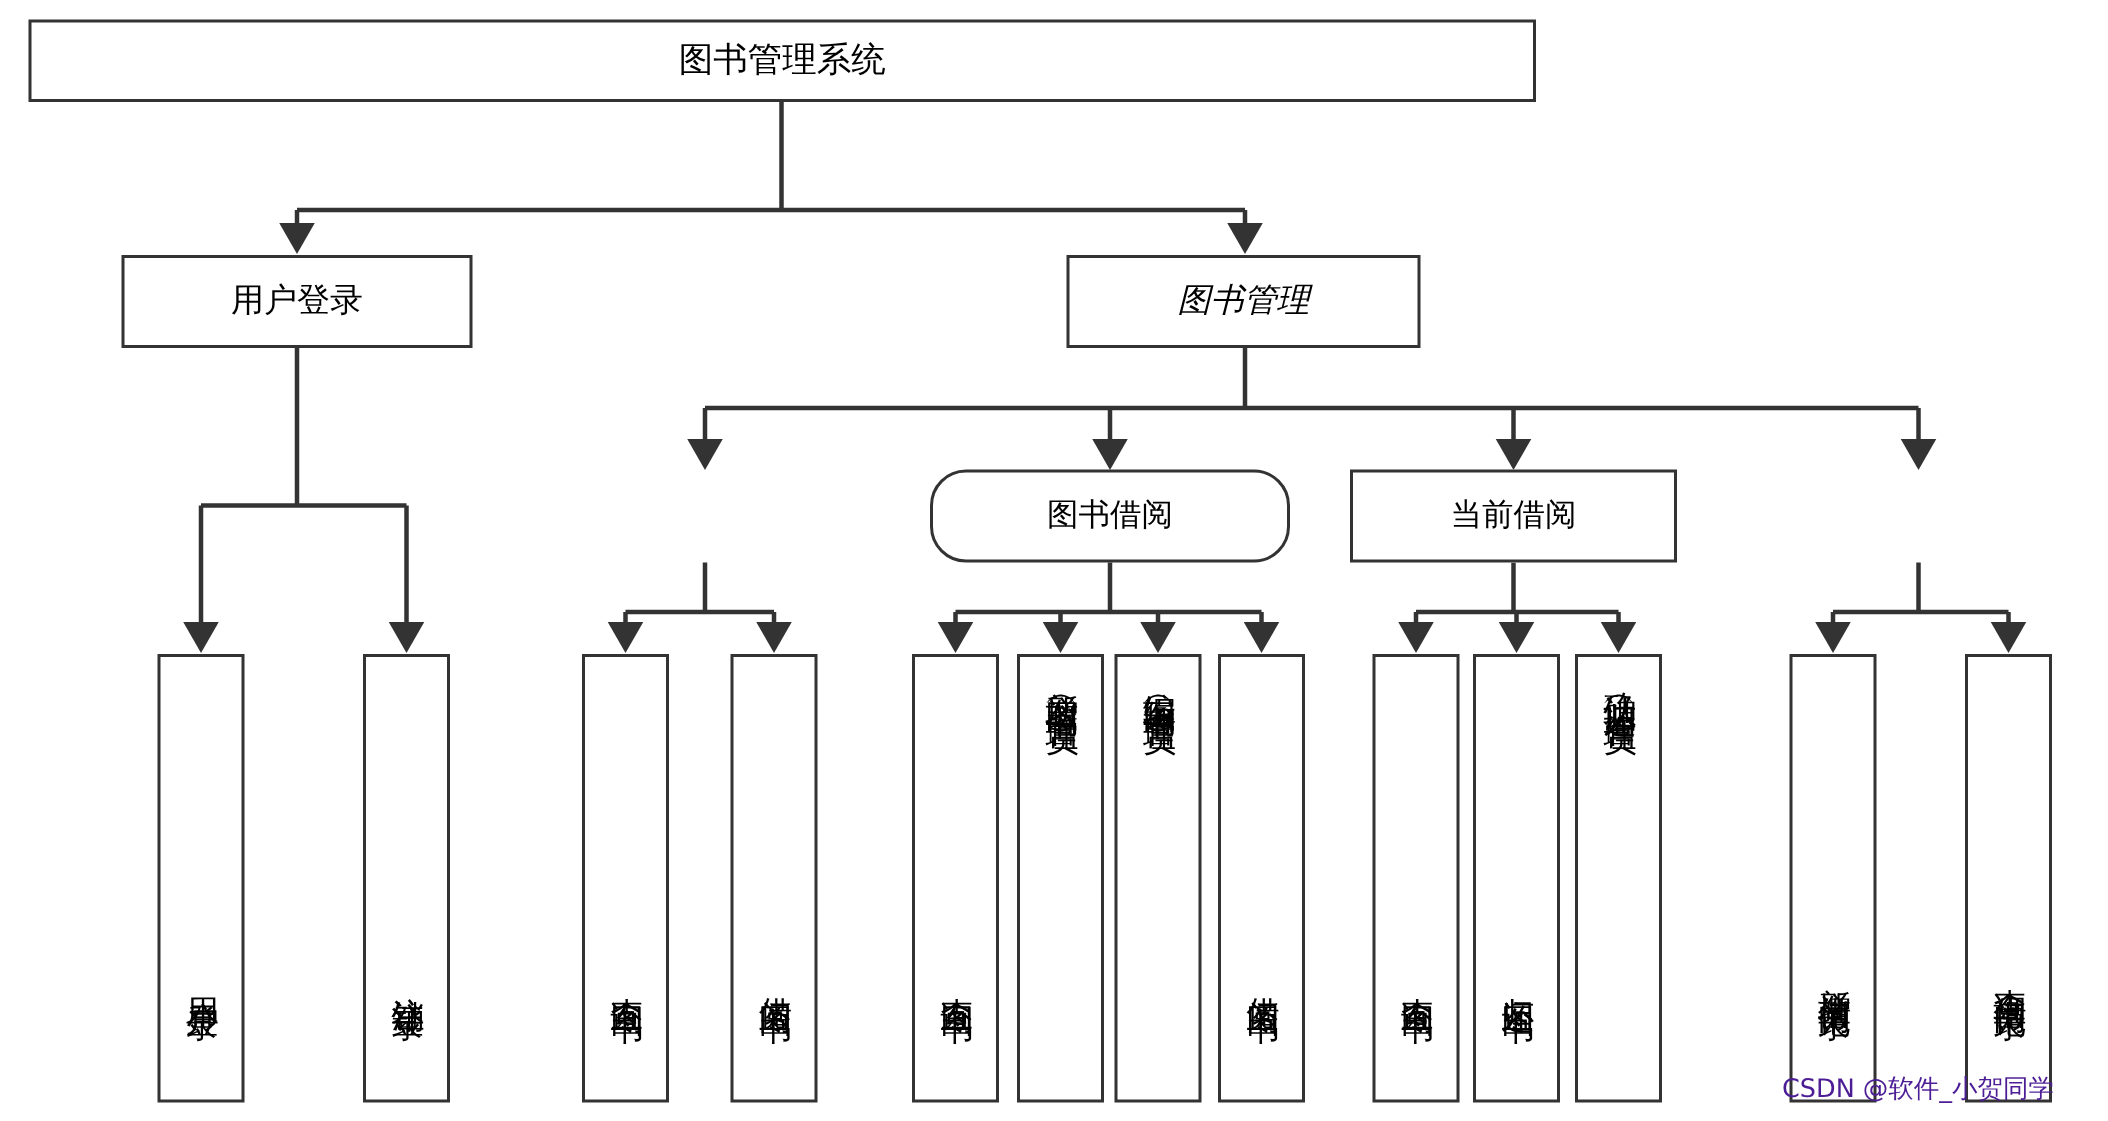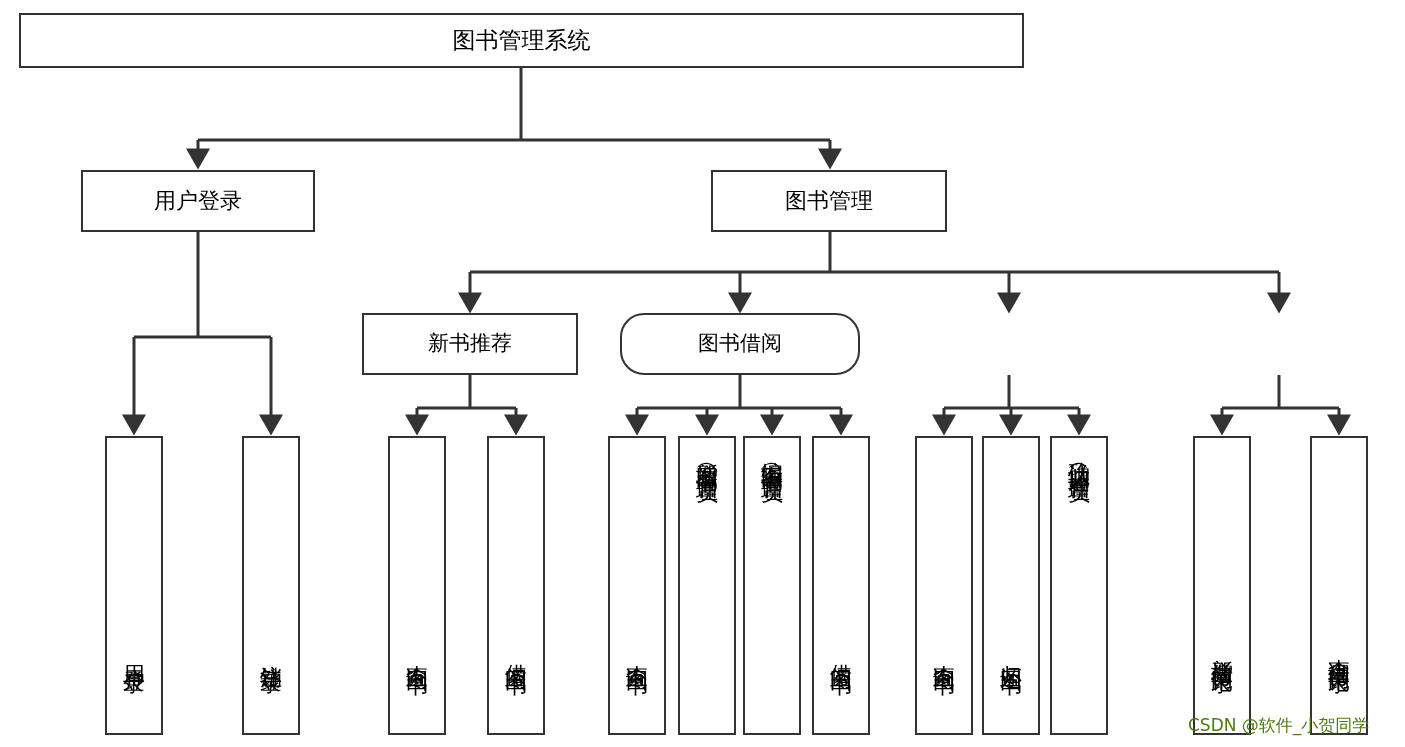--- a/index.html
+++ b/index.html
@@ -64,21 +64,21 @@
     text-orientation: upright;
     font-size: 22px;
     letter-spacing: 3px;
     line-height: 1;
   }
   .watermark {
     position: absolute;
     left: 1188px;
     top: 714px;
     font-size: 17px;
-    color: #4d7c0f;
+    color: #4c1d95;
     white-space: nowrap;
     z-index: 3;
     font-family: "DejaVu Sans", "Liberation Sans", sans-serif;
   }
 </style>
 </head>
 <body>
 
 <div id="canvas">
 
@@ -132,29 +132,29 @@
     </g>
   </svg>
 
   <div class="node tier-root" style="left: 19px; top: 13px; width: 1005px; height: 55px;">
     <span class="node-label">图书管理系统</span>
   </div>
 
   <div class="node tier-2" style="left: 81px; top: 170px; width: 234px; height: 62px;">
     <span class="node-label">用户登录</span>
   </div>
-  <div class="node tier-2" style="left: 711px; top: 170px; width: 236px; height: 62px;">
+  <div class="node tier-2" style="left: 711px; top: 170px; width: 236px; height: 62px; font-style: italic;">
     <span class="node-label">图书管理</span>
   </div>
 
-  <div class="node tier-3" style="left: 362px; top: 313px; width: 216px; height: 62px;">
-    <span class="node-label">新书推荐</span>
-  </div>
   <div class="node tier-3" style="left: 620px; top: 313px; width: 240px; height: 62px; border-radius: 24px;">
     <span class="node-label">图书借阅</span>
+  </div>
+  <div class="node tier-3" style="left: 900px; top: 313px; width: 218px; height: 62px;">
+    <span class="node-label">当前借阅</span>
   </div>
 
   <div class="node leaf" style="left: 105px; top: 436px; width: 58px; height: 299px;">
     <span class="node-label">用户登录</span>
   </div>
   <div class="node leaf" style="left: 242px; top: 436px; width: 58px; height: 299px;">
     <span class="node-label">注销登录</span>
   </div>
   <div class="node leaf" style="left: 388px; top: 436px; width: 58px; height: 299px;">
     <span class="node-label">查询图书</span>

